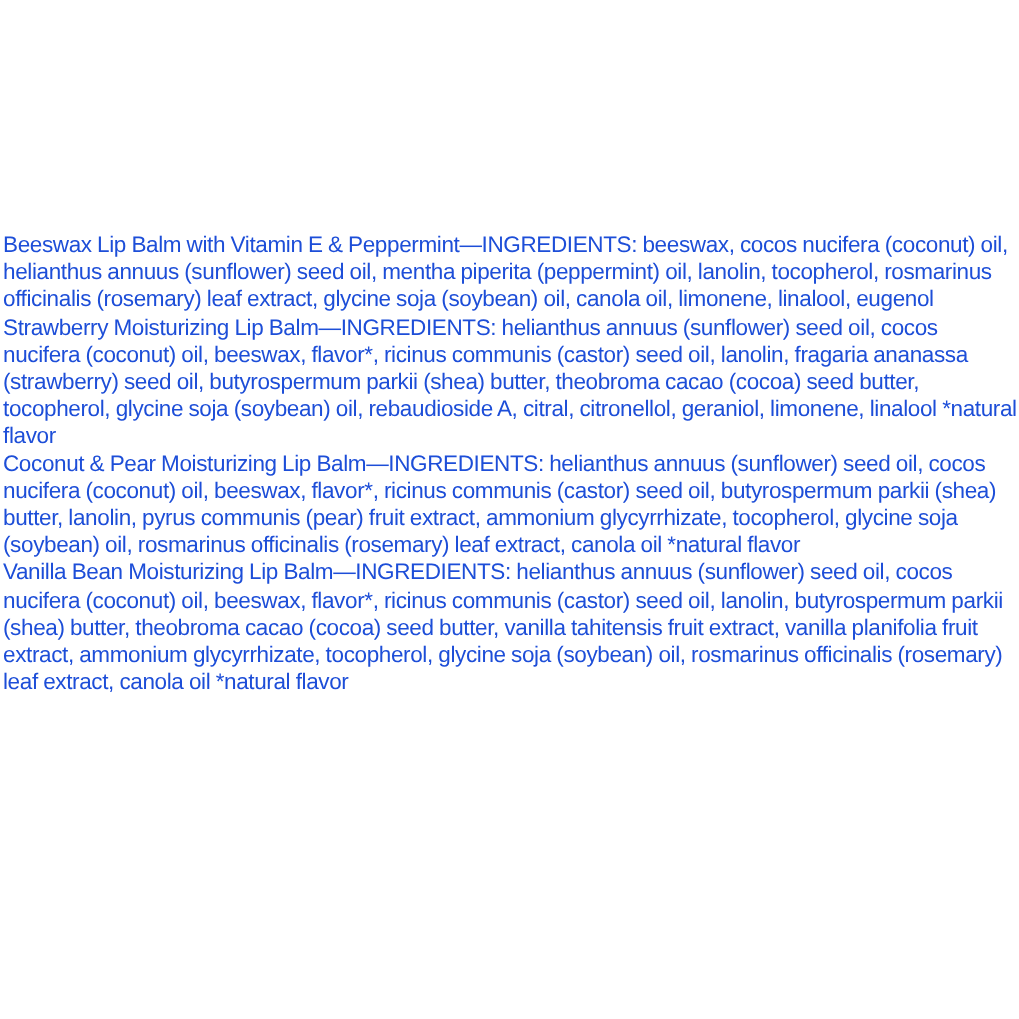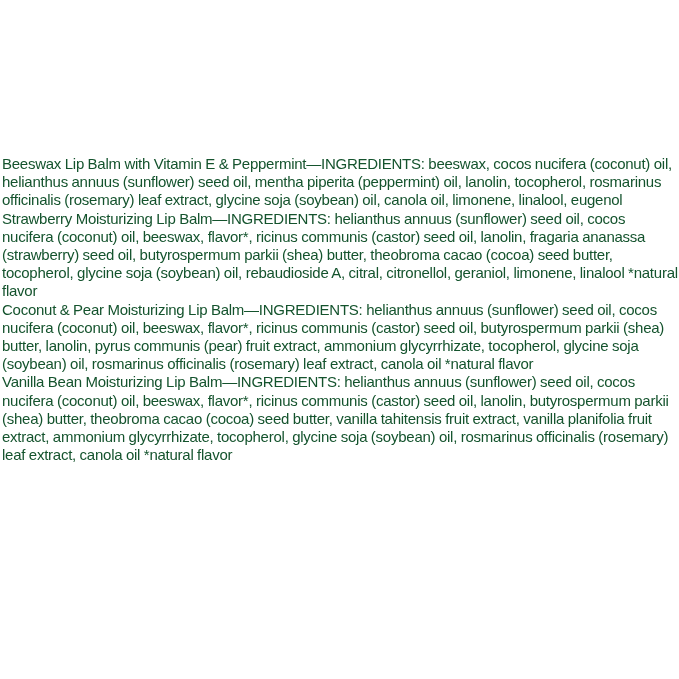--- a/index.html
+++ b/index.html
@@ -16,21 +16,21 @@
   }
   .label-text {
     position: absolute;
     left: 2px;
     top: 155px;
     width: 676px;
     font-size: 15px;
     line-height: 18.2px;
     letter-spacing: -0.25px;
     word-spacing: -0.3px;
-    color: #14532d;
+    color: #1d4ed8;
   }
   .label-text p {
     margin: 0;
     padding: 0;
   }
 </style>
 </head>
 <body>
 
 <div class="label-text">

